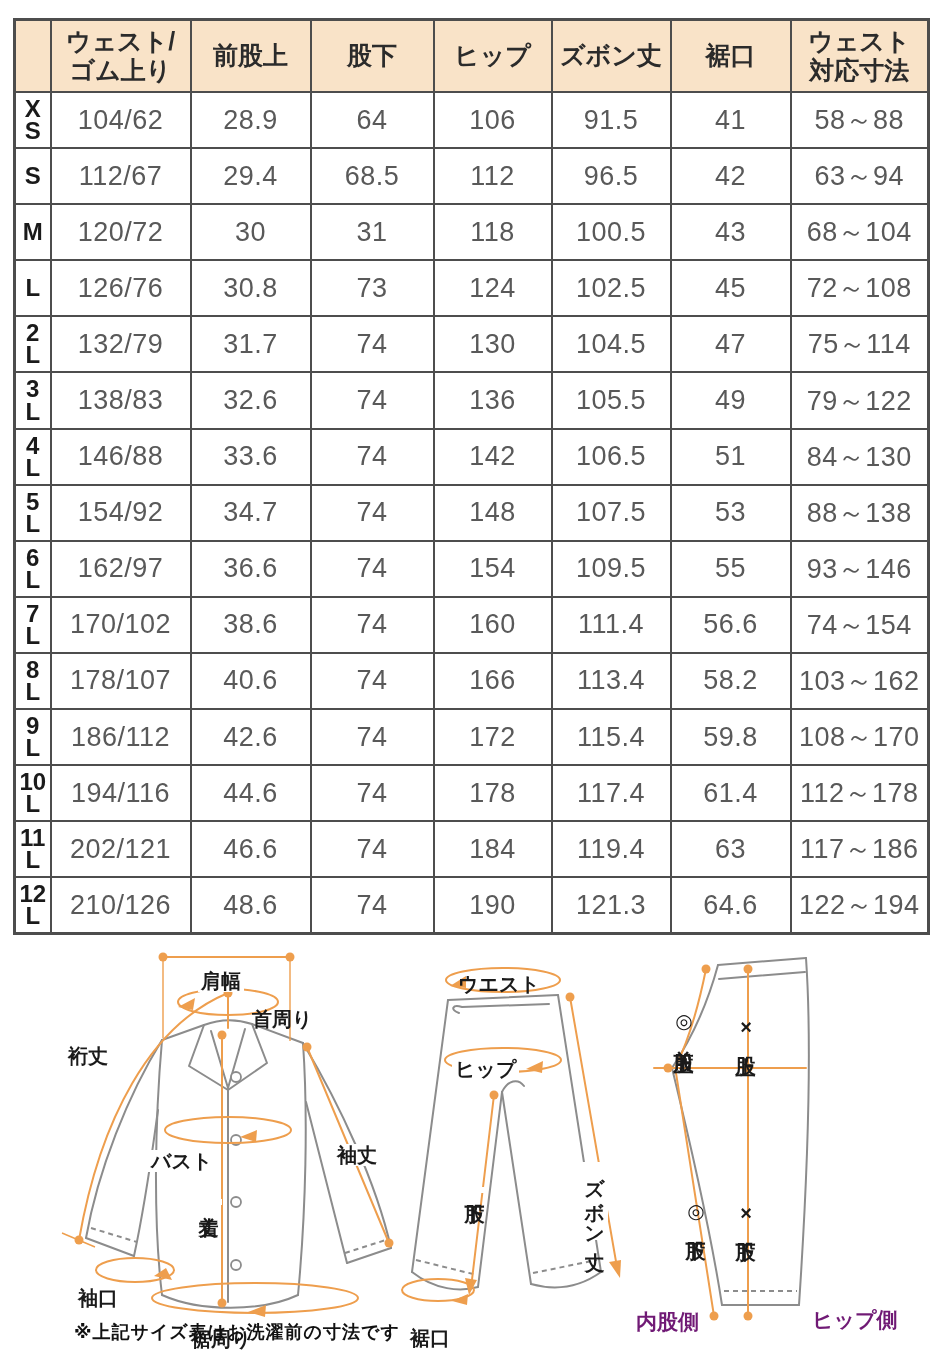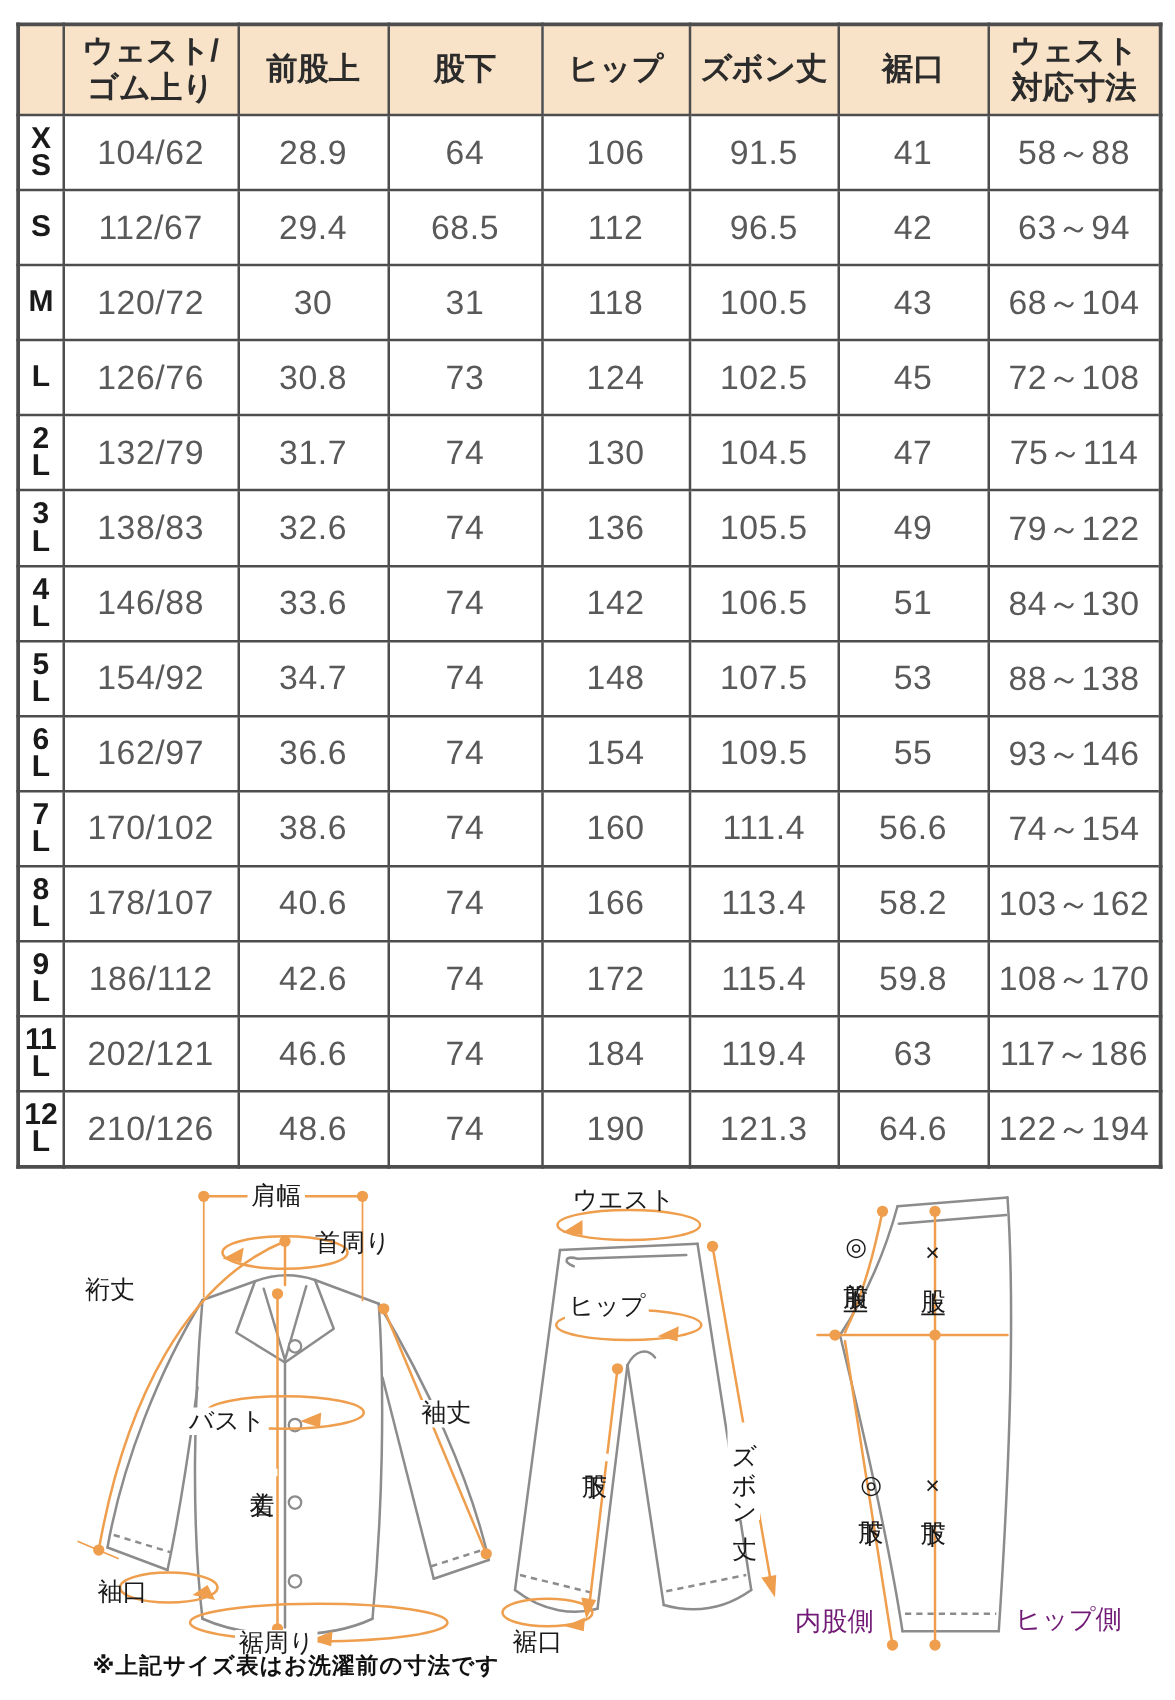--- a/index.html
+++ b/index.html
@@ -31,22 +31,22 @@
     background:#ffffff;
   }
   table.size-table tbody td.value-cell{
     color:#595959;font-size:27px;font-weight:normal;
     letter-spacing:0.5px;background:#ffffff;
   }
   table.size-table tbody tr{height:56px;}
 
   
   .dlabel{
-    position:absolute;color:#1a1a1a;font-weight:normal;font-size:20px;
-    white-space:nowrap;line-height:1;
+    position:absolute;color:#1a1a1a;font-weight:bold;font-size:20px;
+    white-space:nowrap;line-height:1;margin-top:24px;
   }
   .dlabel.onwhite{background:#ffffff;padding:1px 3px;}
   .dlabel.vlabel{
     writing-mode:vertical-rl;text-orientation:upright;
     letter-spacing:2px;
   }
   .dlabel.graylbl{color:#701a75;font-size:21px;}
   #footnote{
     position:absolute;left:74px;top:1320px;
     font-size:18px;font-weight:bold;color:#111111;letter-spacing:1px;
@@ -204,20 +204,30 @@
           <th class="size-cell">9<br>L</th>
           <td class="value-cell">186/112</td>
           <td class="value-cell">42.6</td>
           <td class="value-cell">74</td>
           <td class="value-cell">172</td>
           <td class="value-cell">115.4</td>
           <td class="value-cell">59.8</td>
           <td class="value-cell">108～170</td>
         </tr>
         <tr>
+          <th class="size-cell">10<br>L</th>
+          <td class="value-cell">194/116</td>
+          <td class="value-cell">44.6</td>
+          <td class="value-cell">74</td>
+          <td class="value-cell">178</td>
+          <td class="value-cell">117.4</td>
+          <td class="value-cell">61.4</td>
+          <td class="value-cell">112～178</td>
+        </tr>
+        <tr>
           <th class="size-cell">11<br>L</th>
           <td class="value-cell">202/121</td>
           <td class="value-cell">46.6</td>
           <td class="value-cell">74</td>
           <td class="value-cell">184</td>
           <td class="value-cell">119.4</td>
           <td class="value-cell">63</td>
           <td class="value-cell">117～186</td>
         </tr>
         <tr>

